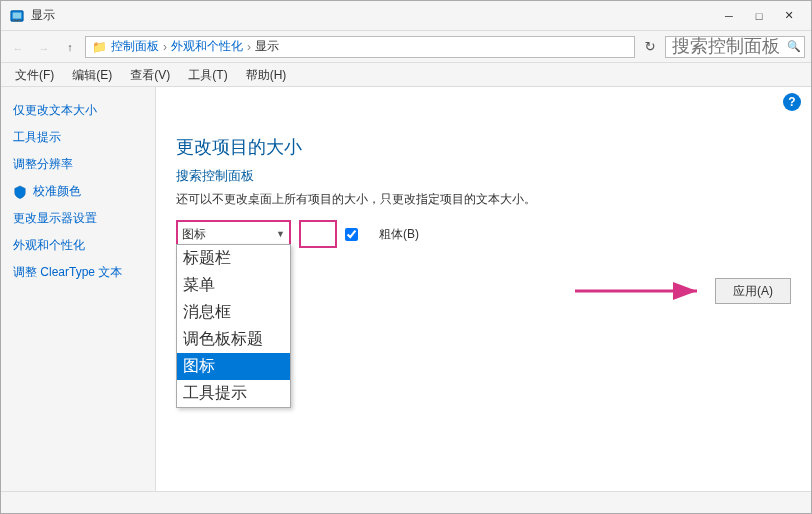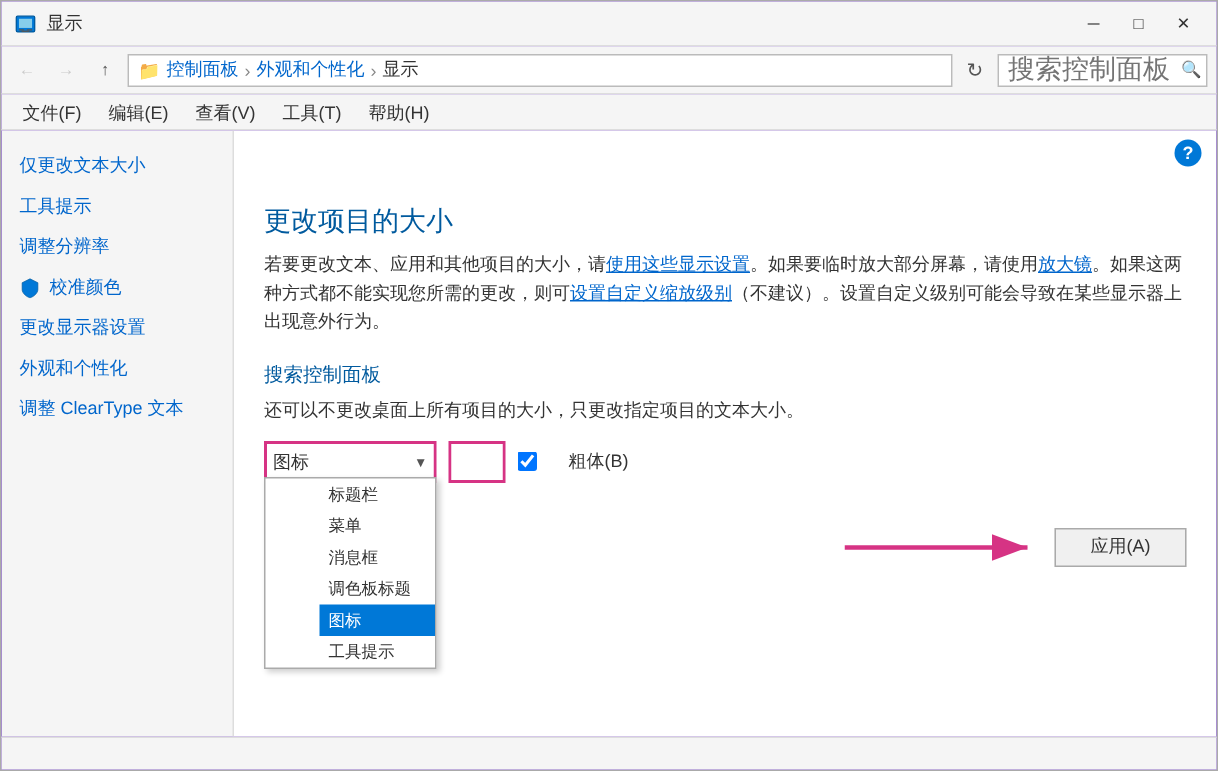--- a/index.html
+++ b/index.html
@@ -273,32 +273,31 @@
       top: 24px;
       left: 0;
       width: 115px;
       background: #fff;
       border: 1px solid #aaa;
       z-index: 100;
       box-shadow: 2px 2px 4px rgba(0,0,0,0.2);
     }
     .dropdown-list-item {
       padding: 3px 6px;
-      font-size: 11px;
-      color: #333;
-      cursor: pointer;
-      margin-left: 36px;
+      font-size: 16px;
+      color: #333;
+      cursor: pointer;
     }
     .dropdown-list-item.selected {
       background: #0078d7;
       color: #fff;
     }
 
     .apply-btn {
-      width: 88px;
+      width: 76px;
       height: 26px;
       background: #f0f0f0;
       border: 1px solid #aaa;
       font-size: 12px;
       color: #333;
       cursor: pointer;
       display: flex;
       align-items: center;
       justify-content: center;
     }
@@ -413,23 +412,20 @@
         <span>调整 ClearType 文本</span>
       </div>
     </div>
 
     <div class="content">
 
       <div class="help-icon">?</div>
 
       <div>
         <div class="section-title">更改项目的大小</div>
-        <div class="section-desc">
-          <span>若要更改文本、应用和其他项目的大小，请</span><a>使用这些显示设置</a><span>。如果要临时放大部分屏幕，请使用</span><a>放大镜</a><span>。如果这两种方式都不能实现您所需的更改，则可</span><a>设置自定义缩放级别</a><span>（不建议）。设置自定义级别可能会导致在某些显示器上出现意外行为。</span>
-        </div>
       </div>
 
       <div>
         <div class="section-title2">搜索控制面板</div>
         <div class="section-desc2">还可以不更改桌面上所有项目的大小，只更改指定项目的文本大小。</div>
       </div>
 
       <div class="controls-row">
 
         <div class="dropdown-wrap" style="position:relative;">

